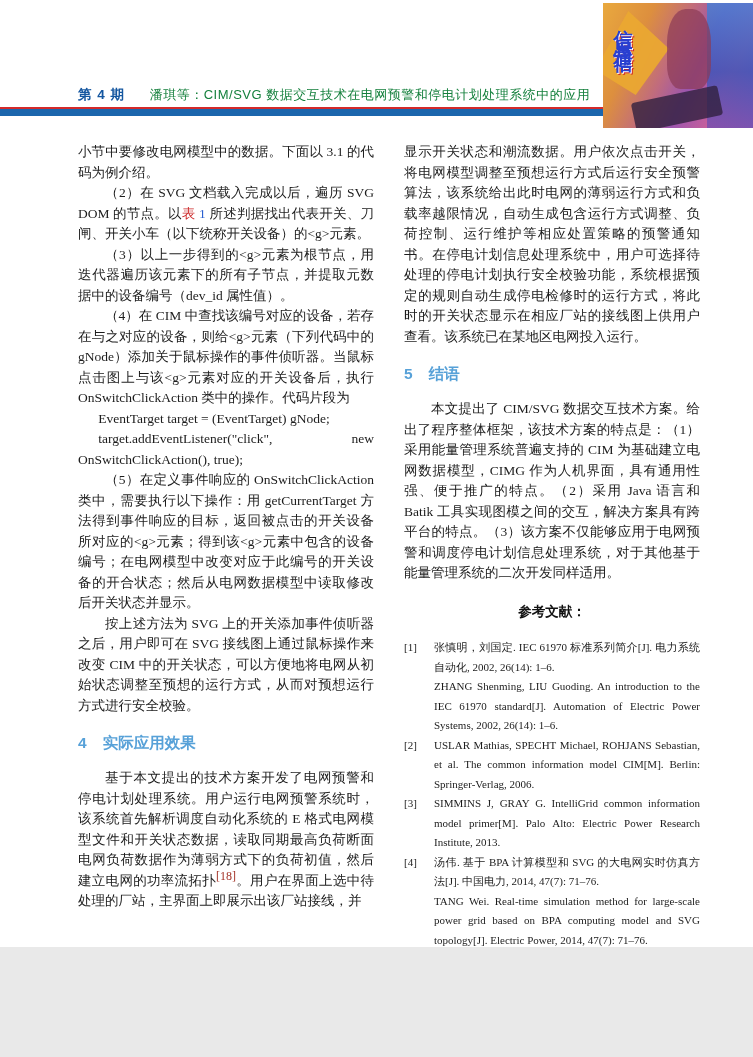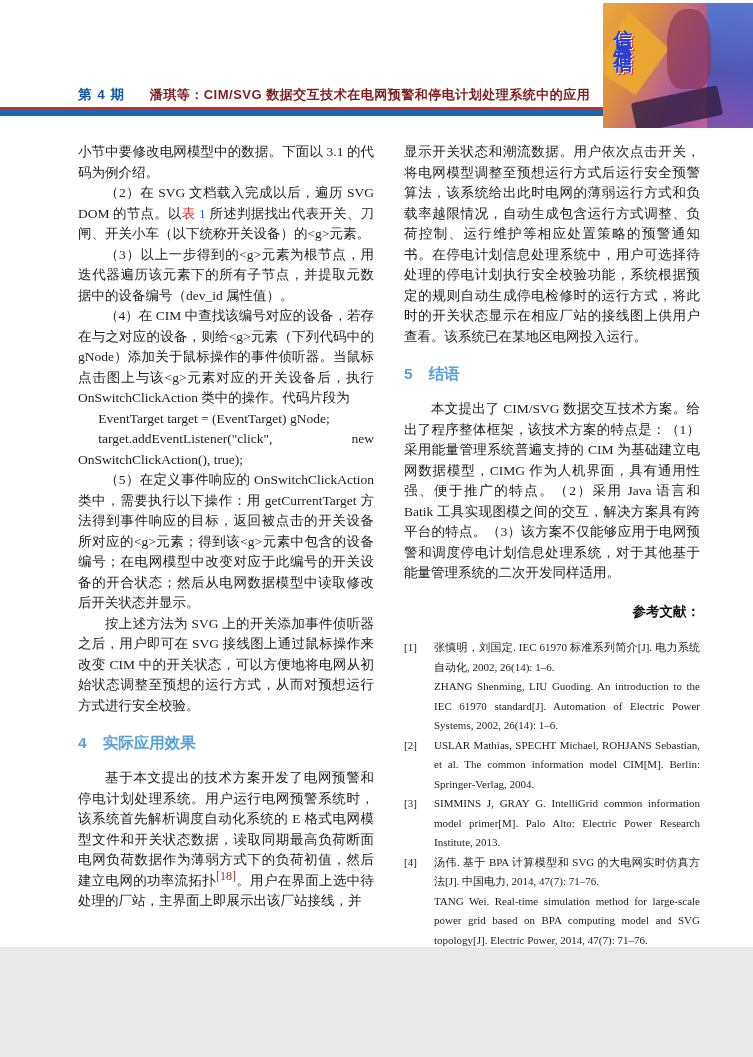--- a/index.html
+++ b/index.html
@@ -8,22 +8,22 @@
     font-family:"Liberation Serif","DejaVu Serif",serif;color:#1c1c1c;
     overflow:hidden;margin:0 auto;
   }
   
   .hdr-issue{
     position:absolute;left:78px;top:86px;font-family:"Liberation Sans","DejaVu Sans",sans-serif;
     font-weight:bold;font-size:13.5px;color:#1557a0;letter-spacing:1px;
   }
   .hdr-title{
     position:absolute;left:140px;top:86px;width:460px;text-align:center;
-    font-family:"Liberation Sans","DejaVu Sans",sans-serif;font-weight:bold;
-    font-size:13px;color:#7f1d1d;letter-spacing:.5px;
+    font-family:"Liberation Sans","DejaVu Sans",sans-serif;font-weight:normal;
+    font-size:13px;color:#15803d;letter-spacing:.5px;
   }
   .hdr-rule{
     position:absolute;left:0;top:107px;width:753px;height:9px;
     background:#1b66ad;border-top:2px solid #d42a2a;box-sizing:border-box;
   }
   
   .masthead{
     position:absolute;top:3px;right:0;width:150px;height:125px;overflow:hidden;
     background:linear-gradient(115deg,#e9a93e 0%,#dd8f3e 25%,#c06b7e 45%,#9a55ae 60%,#c75f9b 78%,#7e6ac0 100%);
   }
@@ -54,21 +54,21 @@
     margin:16px 0 14px 0;font-family:"Liberation Sans","DejaVu Sans",sans-serif;
     font-size:15.5px;color:#57a1d8;text-indent:0;text-align:left;line-height:22px;
   }
   .section-heading .sec-num{margin-right:16px;}
   .tbl-link-red{color:#cc2a2a;}
   .tbl-link-blue{color:#2a5fd0;}
   .cite-sup{color:#a33226;font-size:12px;vertical-align:super;line-height:0;}
   
   .refs-heading{
     margin:18px 0 16px 0;font-family:"Liberation Sans","DejaVu Sans",sans-serif;
-    font-weight:bold;font-size:13.5px;color:#111;text-indent:0;text-align:right;
+    font-weight:bold;font-size:13.5px;color:#111;text-indent:0;text-align:center;
   }
   .ref{position:relative;padding-left:30px;font-size:11px;line-height:19.5px;
     text-align:justify;margin:0;}
   .ref-num{position:absolute;left:0;top:0;}
   
   .page-num{
     position:absolute;left:646px;top:983px;width:33px;height:24px;
     background:#15803d;color:#0d0d0d;font-family:"Liberation Sans","DejaVu Sans",sans-serif;
     font-size:15px;font-weight:600;display:flex;align-items:center;justify-content:center;
   }
@@ -111,21 +111,21 @@
       <p class="para">本文提出了 CIM/SVG 数据交互技术方案。给出了程序整体框架，该技术方案的特点是：（1）采用能量管理系统普遍支持的 CIM 为基础建立电网数据模型，CIMG 作为人机界面，具有通用性强、便于推广的特点。（2）采用 Java 语言和 Batik 工具实现图模之间的交互，解决方案具有跨平台的特点。（3）该方案不仅能够应用于电网预警和调度停电计划信息处理系统，对于其他基于能量管理系统的二次开发同样适用。</p>
       <h3 class="refs-heading">参考文献：</h3>
 
       <div class="ref">
         <span class="ref-num">[1]</span>
         <div>张慎明，刘国定. IEC 61970 标准系列简介[J]. 电力系统自动化, 2002, 26(14): 1–6.</div>
         <div>ZHANG Shenming, LIU Guoding. An introduction to the IEC 61970 standard[J]. Automation of Electric Power Systems, 2002, 26(14): 1–6.</div>
       </div>
       <div class="ref">
         <span class="ref-num">[2]</span>
-        <div>USLAR Mathias, SPECHT Michael, ROHJANS Sebastian, et al. The common information model CIM[M]. Berlin: Springer-Verlag, 2004.</div>
+        <div>USLAR Mathias, SPECHT Michael, ROHJANS Sebastian, et al. The common information model CIM[M]. Berlin: Springer-Verlag, 2006.</div>
       </div>
       <div class="ref">
         <span class="ref-num">[3]</span>
         <div>SIMMINS J, GRAY G. IntelliGrid common information model primer[M]. Palo Alto: Electric Power Research Institute, 2013.</div>
       </div>
       <div class="ref">
         <span class="ref-num">[4]</span>
         <div>汤伟. 基于 BPA 计算模型和 SVG 的大电网实时仿真方法[J]. 中国电力, 2014, 47(7): 71–76.</div>
         <div>TANG Wei. Real-time simulation method for large-scale power grid based on BPA computing model and SVG topology[J]. Electric Power, 2014, 47(7): 71–76.</div>
       </div>

